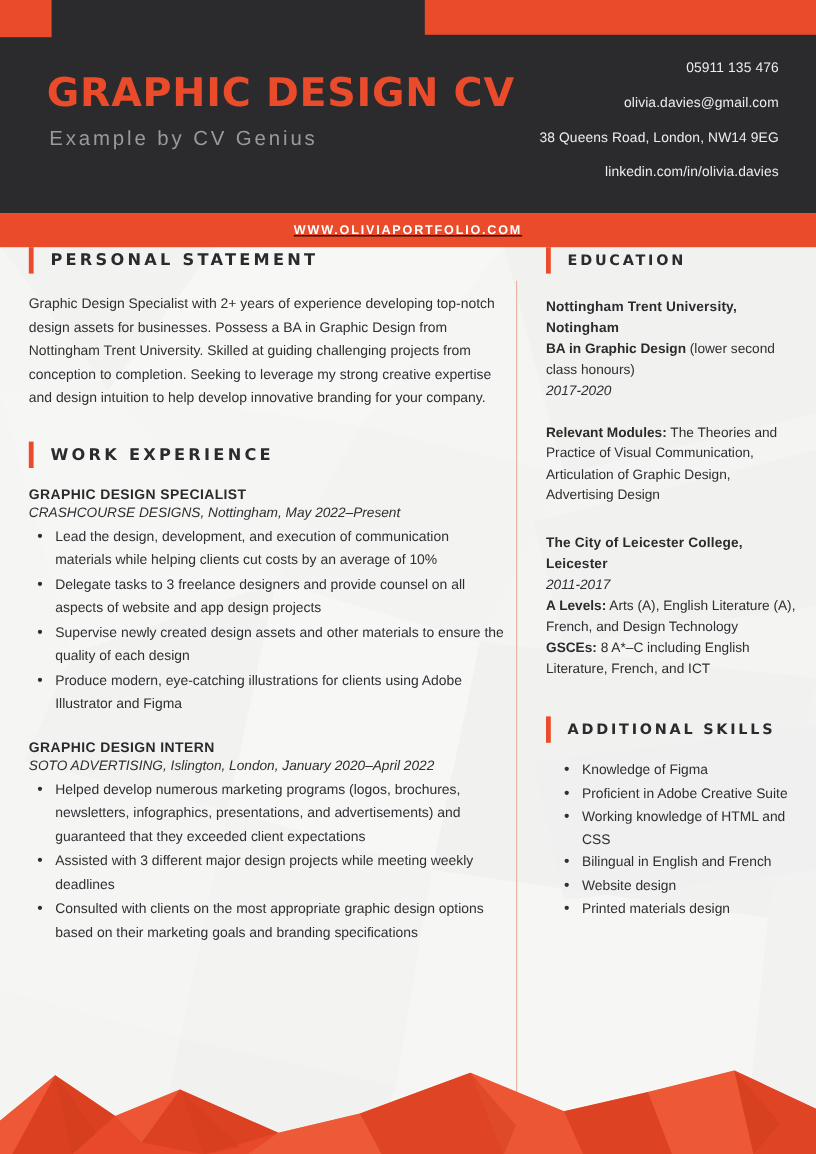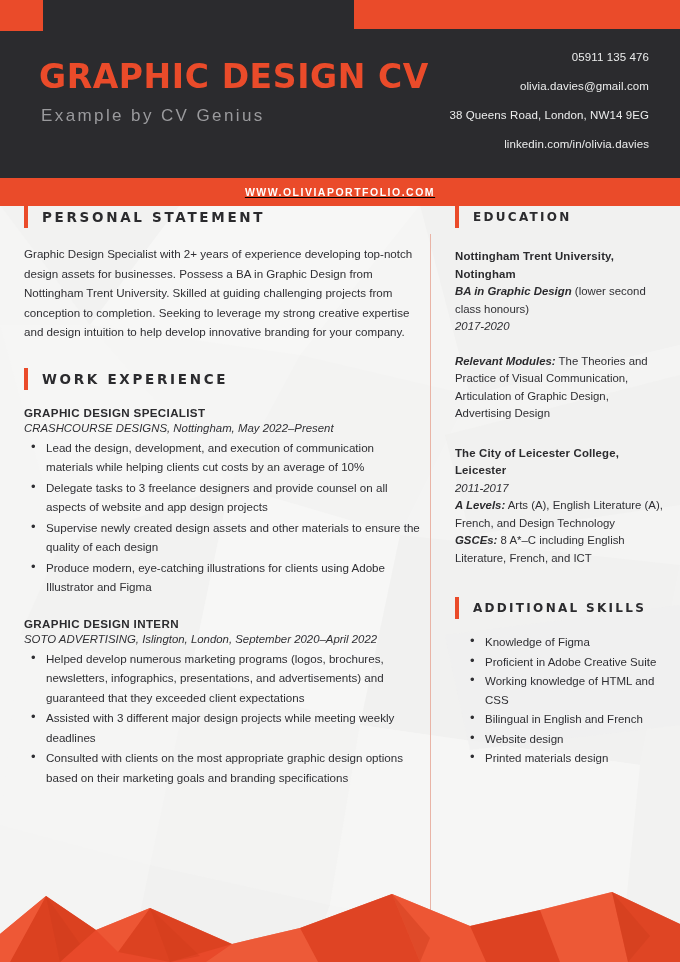--- a/index.html
+++ b/index.html
@@ -198,21 +198,21 @@
     font-weight: 700;
     color: #2b2b2e;
     line-height: 17.5px;
     letter-spacing: 0.15px;
   }
   .edu-line {
     font-size: 11.4px;
     line-height: 17.5px;
     color: #2f2f33;
   }
-  .edu-line b { font-weight: 700; color: #2b2b2e; font-style: italic; }
+  .edu-line b { font-weight: 700; color: #2b2b2e; }
   .edu-line.ital { font-style: italic; }
 
   ul.skills {
     margin: 0;
     padding-left: 30px;
     list-style: none;
   }
   ul.skills li {
     position: relative;
     font-size: 11.5px;
@@ -313,21 +313,21 @@
         <ul class="bullets">
           <li>Lead the design, development, and execution of communication materials while helping clients cut costs by an average of 10%</li>
           <li>Delegate tasks to 3 freelance designers and provide counsel on all aspects of website and app design projects</li>
           <li>Supervise newly created design assets and other materials to ensure the quality of each design</li>
           <li>Produce modern, eye-catching illustrations for clients using Adobe Illustrator and Figma</li>
         </ul>
       </div>
 
       <div class="job" style="margin-top:20px;">
         <div class="job-title">GRAPHIC DESIGN INTERN</div>
-        <div class="job-meta">SOTO ADVERTISING, Islington, London, September 2020–April 2022</div>
+        <div class="job-meta">SOTO ADVERTISING, Islington, London, January 2020–April 2022</div>
         <ul class="bullets">
           <li>Helped develop numerous marketing programs (logos, brochures, newsletters, infographics, presentations, and advertisements) and guaranteed that they exceeded client expectations</li>
           <li>Assisted with 3 different major design projects while meeting weekly deadlines</li>
           <li>Consulted with clients on the most appropriate graphic design options based on their marketing goals and branding specifications</li>
         </ul>
       </div>
 
     </div>
 
     <div class="col-right">

